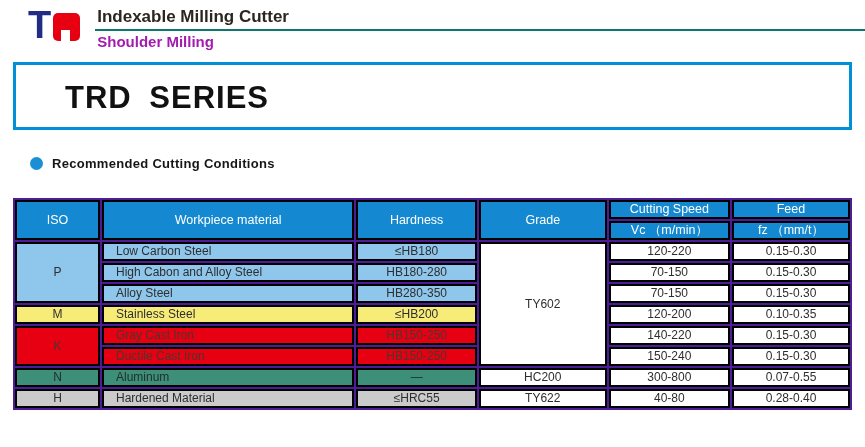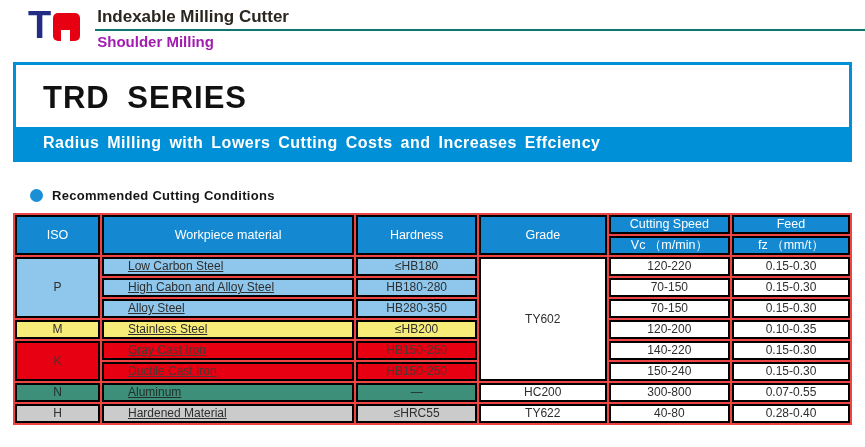--- a/index.html
+++ b/index.html
@@ -14,40 +14,40 @@
   .logo-o { display:inline-block; width:27px; height:28px; background:#e60012;
     border-radius:5px; position:relative; margin:0 3px 0 4px; top:2px; }
   .logo-o-notch { position:absolute; left:8px; bottom:0; width:9px; height:11px;
     background:#fff; }
   .taglines { flex:1 1 auto; margin-left:12px; padding-top:2px; }
   .tag1 { font-size:17px; font-weight:bold; color:#2b2620;
     padding:0 0 2px 2px; border-bottom:2px solid #0f766e; }
   .tag2 { font-size:15px; font-weight:bold; color:#a21caf; padding:2px 0 0 2px; }
 
   
-  .series-box { margin:12px 13px 0 13px; border:3px solid #0090d8; background:#fff; }
+  .series-box { margin:12px 13px 0 13px; border:3px solid #0090d8; background:#fff;padding-left:22px; }
   .series-title { font-size:31px; font-weight:bold; color:#111;
     letter-spacing:1px; word-spacing:8px; padding:16px 0 12px 27px; line-height:34px; }
   .series-bar { background:#0090d8; color:#fff; font-size:16px; font-weight:bold;
     letter-spacing:0.5px; word-spacing:3px; padding:8px 0 8px 27px; line-height:16px; }
 
   
   .section-head { display:flex; align-items:center; margin:26px 0 0 30px; }
   .section-dot { width:13px; height:13px; border-radius:50%; background:#1b8fd6;
     margin-right:9px; flex:0 0 auto; }
   .section-title { font-size:13px; font-weight:bold; color:#161616; letter-spacing:0.3px; }
 
   
-  table.cond { margin:10px 13px 0 13px; width:839px; table-layout:fixed;
-    border-collapse:separate; border-spacing:2px; background:#ef4444; }
+  table.cond { margin:27px 13px 0 13px; width:839px; table-layout:fixed;
+    border-collapse:separate; border-spacing:2px; background:#4c1d95; }
   .cond th, .cond td { border:2px solid #000; font-size:12px; text-align:center;
     height:18px; line-height:13px; padding:1px 2px; overflow:hidden; white-space:nowrap; }
   .cond th { background:#1488d0; color:#fff; font-weight:normal; font-size:12.5px; }
   .cond td { color:#2e2e2e; background:#fff; }
-  .cond td.mat { text-align:left; padding-left:24px;text-decoration:underline; }
+  .cond td.mat { text-align:left; padding-left:12px; }
   .cond td.p { background:#8fc7ec; }
   .cond td.m { background:#f8ec79; }
   .cond td.k { background:#e60012; color:#4d3531; }
   .cond td.n { background:#3d8f79; color:#22302b; }
   .cond td.h { background:#cbcbcc; }
 </style>
 </head>
 <body>
 
 <div>
@@ -60,21 +60,20 @@
         </span>
     </div>
     <div class="taglines">
       <div class="tag1">Indexable Milling Cutter</div>
       <div class="tag2">Shoulder Milling</div>
     </div>
   </div>
 
   <div class="series-box">
     <div class="series-title">TRD SERIES</div>
-    <div class="series-bar">Radius Milling with Lowers Cutting Costs and Increases Effciency</div>
   </div>
 
   <div class="section-head">
     <span class="section-dot"></span>
     <span class="section-title">Recommended Cutting Conditions</span>
   </div>
 
   <table class="cond">
     <colgroup>
       <col style="width:10.3%">

